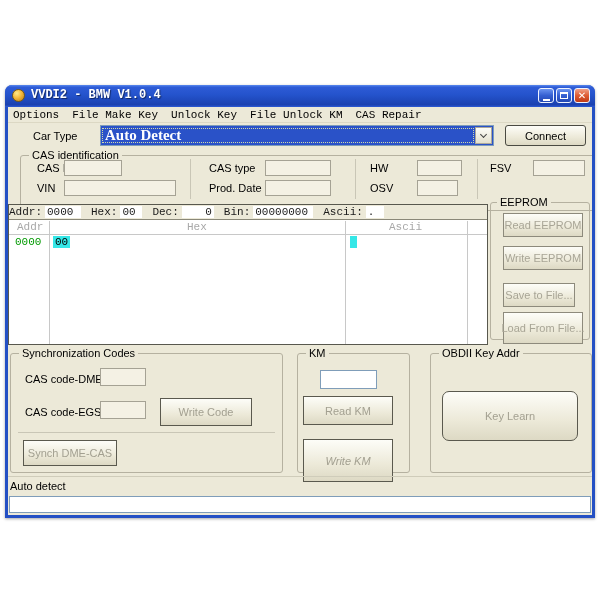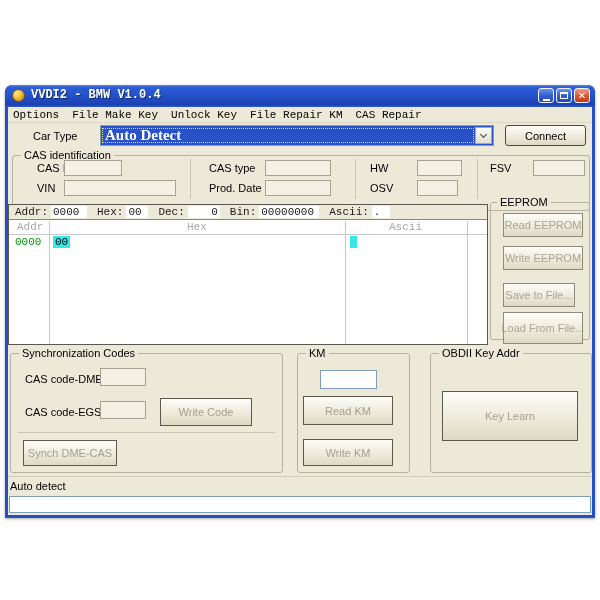--- a/index.html
+++ b/index.html
@@ -90,21 +90,21 @@
   }
   .field-white { background:#ffffff; border:1px solid #7F9DB9; }
 
   .hexpanel {
     position:absolute; left:0px; top:97px; width:480px; height:141px;
     background:#ffffff; border:1px solid #58584e;
   }
   .hexinfo {
     position:absolute; left:0; top:0; right:0; height:15px; background:#ECE9D8;
     border-bottom:1px solid #8a8878; display:flex; align-items:center;
-    font:11px "Liberation Mono", monospace; color:#1a1a1a; padding-left:6px;
+    font:11px "Liberation Mono", monospace; color:#1a1a1a; 
   }
   .hexinfo .val { background:#ffffff; padding:0 2px; margin-left:3px; white-space:pre; }
   .hexinfo .ilbl { margin-left:10px; }
   .hexinfo .ilbl:first-child { margin-left:0; }
   .hexhead { position:absolute; top:16px; left:0; right:0; height:13px; }
   .hexhead span { position:absolute; font:11px "Liberation Mono", monospace; color:#a8a8a8; }
   .tline { position:absolute; background:#c8c8c8; }
   .hexcell { position:absolute; font:11px "Liberation Mono", monospace; }
 
   .statusline { position:absolute; left:2px; top:373px; font:11px "Liberation Sans", sans-serif; color:#000; }
@@ -135,34 +135,34 @@
           </span>
       </span>
     </div>
 
     <div class="client">
 
       <div class="menubar">
         <span class="menu-item">Options</span>
         <span class="menu-item">File Make Key</span>
         <span class="menu-item">Unlock Key</span>
-        <span class="menu-item">File Repair KM</span>
+        <span class="menu-item">File Unlock KM</span>
         <span class="menu-item">CAS Repair</span>
       </div>
 
       <span class="lbl" style="left:25px; top:23px;">Car Type</span>
       <div class="combo">
         <span class="combo-text">Auto Detect</span>
         <span class="combo-arrowbtn">
             <span class="chev"></span>
           </span>
       </div>
       <div class="btn btn-enabled" style="left:497px; top:18px; width:81px; height:21px;">Connect</div>
 
-      <div class="group" style="left:4px; top:48px; width:578px; height:56px;">
+      <div class="group" style="left:12px; top:48px; width:578px; height:56px;">
         <span class="gtitle">CAS identification</span>
       </div>
       <span class="lbl" style="left:29px; top:55px;">CAS ID</span>
       <input class="field" style="left: 56px; top: 53px; width: 58px;" value="">
       <span class="lbl" style="left:29px; top:75px;">VIN</span>
       <input class="field" style="left: 56px; top: 73px; width: 112px;" value="">
       <div class="vline" style="left:182px; top:52px; height:40px;"></div>
       <span class="lbl" style="left:201px; top:55px;">CAS type</span>
       <input class="field" style="left: 257px; top: 53px; width: 66px;" value="">
       <span class="lbl" style="left:201px; top:75px;">Prod. Date</span>
@@ -220,26 +220,26 @@
       <input class="field" style="left: 92px; top: 294px; width: 46px; height: 18px;" value="">
       <div class="btn btn-dis-dark" style="left:152px; top:291px; width:92px; height:28px;">Write Code</div>
       <div class="hline" style="left:10px; top:325px; width:257px;"></div>
       <div class="btn btn-dis-dark" style="left:15px; top:333px; width:94px; height:26px;">Synch DME-CAS</div>
 
       <div class="group" style="left:289px; top:246px; width:113px; height:120px;">
         <span class="gtitle">KM</span>
       </div>
       <input class="field field-white" style="left: 312px; top: 263px; width: 57px; height: 19px;" value="">
       <div class="btn btn-dis-dark" style="left:295px; top:289px; width:90px; height:29px;">Read KM</div>
-      <div class="btn btn-dis-dark" style="left:295px; top:332px; width:90px; height:27px;">Write KM</div>
+      <div class="btn btn-dis-dark" style="left:295px; top:332px; width:90px; height:43px;font-style:italic;">Write KM</div>
 
       <div class="group" style="left:422px; top:246px; width:162px; height:120px;">
         <span class="gtitle">OBDII Key Addr</span>
       </div>
-      <div class="btn btn-dis-dark" style="left:434px; top:284px; width:136px; height:50px;">Key Learn</div>
+      <div class="btn btn-dis-dark" style="left:434px; top:284px; width:136px; height:50px;border-radius:7px;">Key Learn</div>
 
       <div class="statusdiv"></div>
       <div class="statusline">Auto detect</div>
       <div class="progressbar"></div>
 
     </div>
   </div>
 </div>
 
 </body></html>

